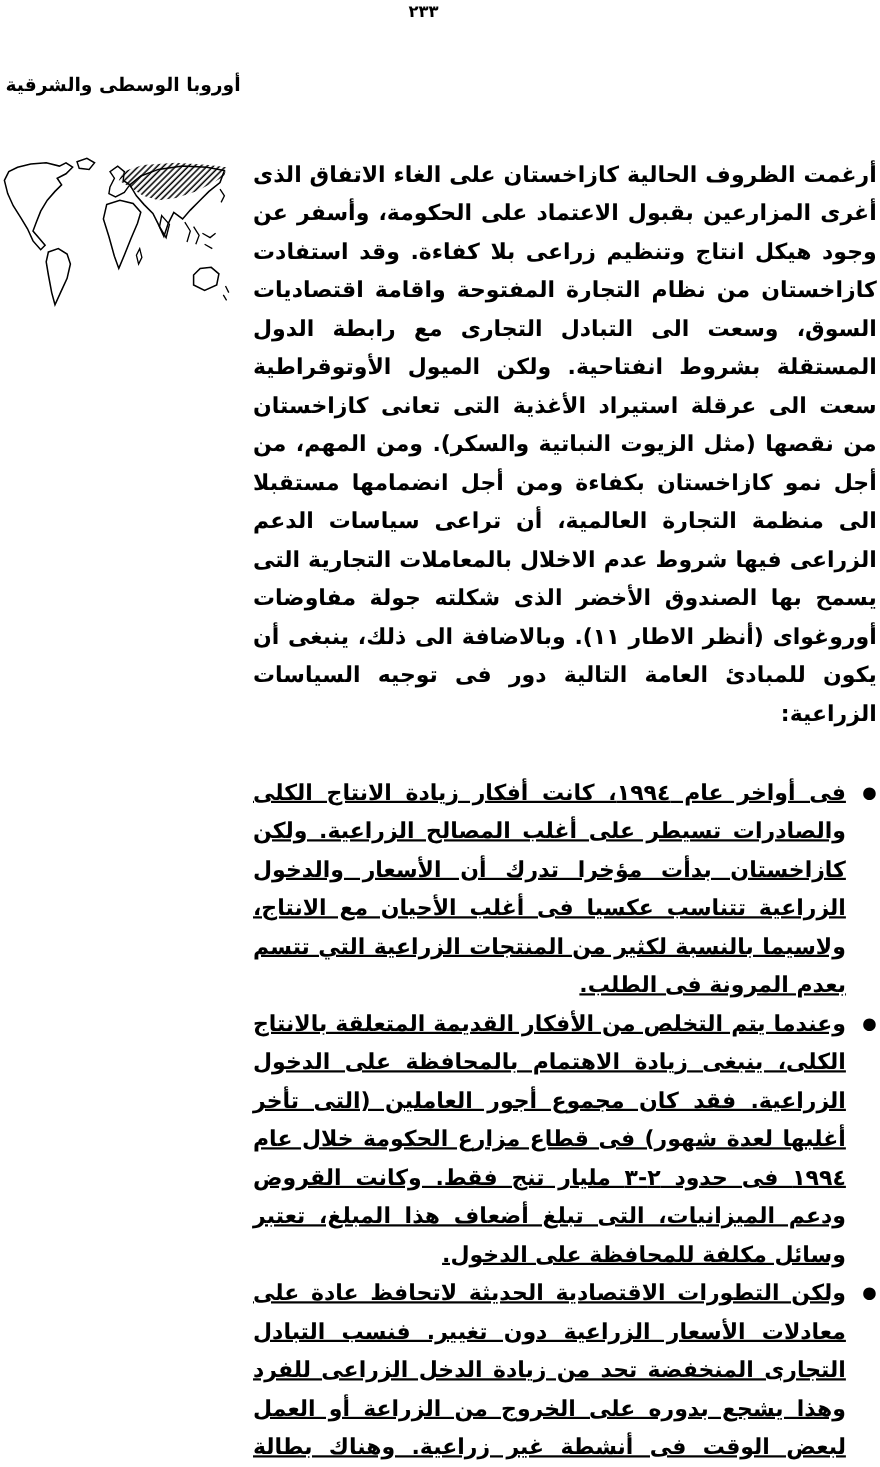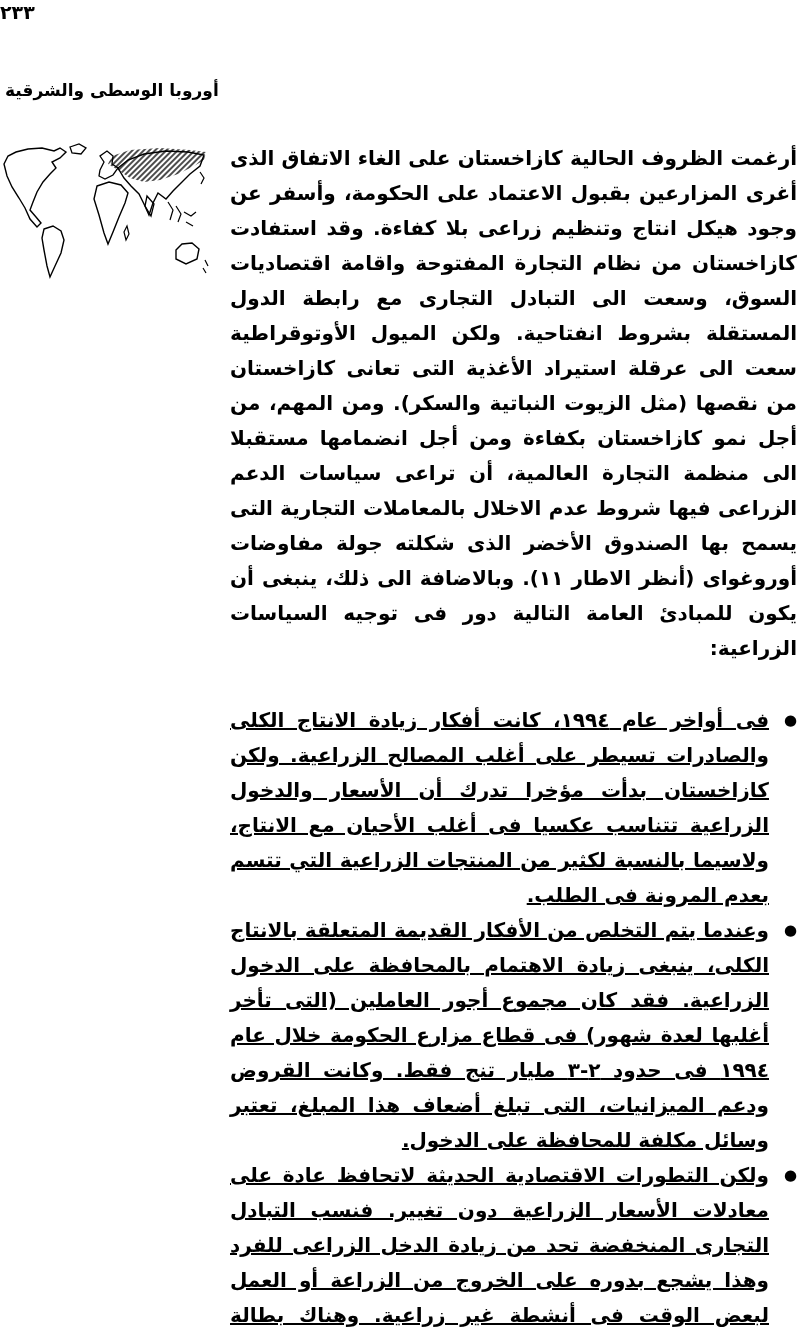--- a/index.html
+++ b/index.html
@@ -13,34 +13,33 @@
     position: relative;
     overflow: hidden;
     color: #000000;
     font-family: "DejaVu Sans", sans-serif;
   }
   .page-number {
     position: absolute;
     top: 1px;
     left: 0;
     width: 770px;
-    text-align: left;
-    font-size: 19px;
+    text-align: center;
+    font-size: 15px;
     font-weight: bold;
     letter-spacing: 2px;
   }
   .running-header {
     position: absolute;
     top: 68px;
     left: 5px;
     direction: rtl;
     font-size: 17px;
     font-weight: bold;
     white-space: nowrap;
-    margin-top: 12px;
   }
   .map-figure {
     position: absolute;
     top: 140px;
     left: 0;
     width: 214px;
     height: 140px;
   }
   .map-figure svg { display: block; width: 214px; height: 140px; }
   .text-column {

